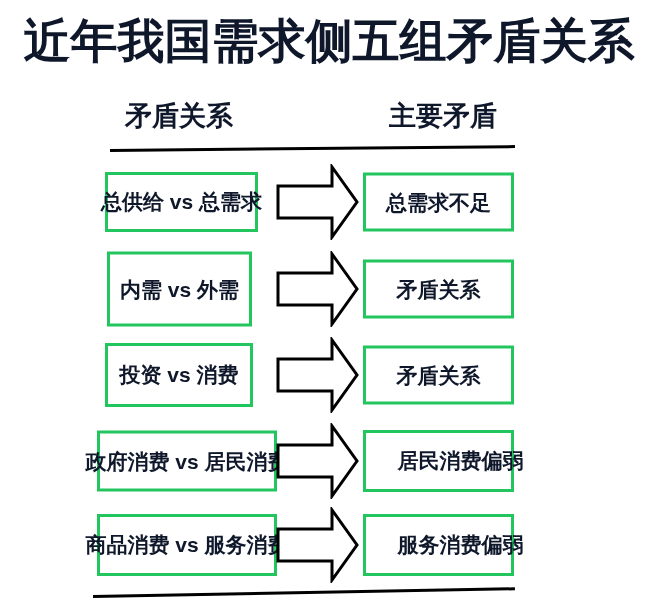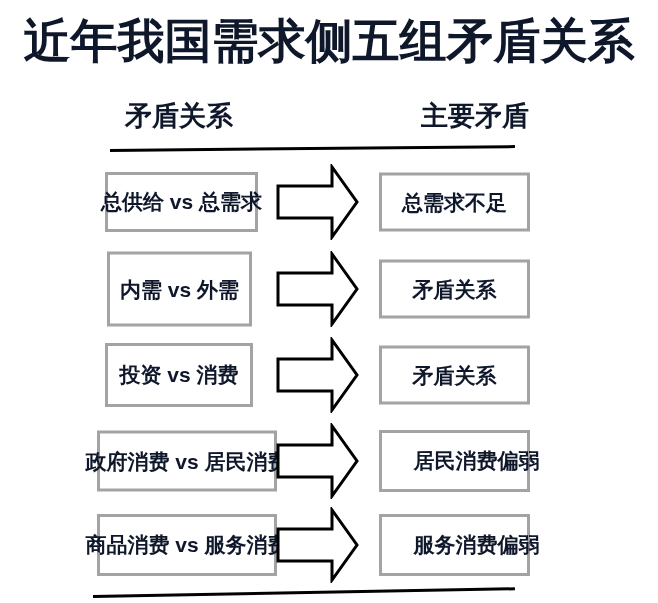--- a/index.html
+++ b/index.html
@@ -29,21 +29,21 @@
 
   .hdr {
     position: absolute;
     top: 100px;
     font-size: 27px;
     font-weight: bold;
     line-height: 33px;
     white-space: nowrap;
   }
   .hdr-left  { left: 125px; }
-  .hdr-right { left: 389px; margin-left: 32px; }
+  .hdr-right { left: 389px; }
 
   .rule {
     position: absolute;
     height: 3px;
     background: #000000;
     transform-origin: left center;
   }
   .rule-top    { left: 110px; top: 149px; width: 405px; transform: rotate(-0.55deg); }
   .rule-bottom { left: 93px;  top: 595px; width: 422px; transform: rotate(-1.05deg); }
 
@@ -57,35 +57,35 @@
   .row-2 { top: 251px; }
   .row-3 { top: 337px; }
   .row-4 { top: 423px; }
   .row-5 { top: 507px; }
 
   .box {
     position: absolute;
     top: 50%;
     transform: translateY(-50%);
     box-sizing: border-box;
-    border: 3px solid #a3a3a3;
+    border: 3px solid #22c55e;
     background: #ffffff;
     display: flex;
     align-items: center;
     justify-content: center;
     font-weight: bold;
     font-size: 21px;
     white-space: nowrap;
   }
   .lbox-1 { left: 105px; width: 153px; height: 60px; }
   .lbox-2 { left: 107px; width: 145px; height: 75px; }
   .lbox-3 { left: 105px; width: 148px; height: 64px; }
   .lbox-4 { left: 97px;  width: 180px; height: 61px; }
   .lbox-5 { left: 97px;  width: 180px; height: 62px; }
-  .rbox   { left: 379px; width: 151px; height: 59px; }
+  .rbox   { left: 363px; width: 151px; height: 59px; }
   .rbox-tall { height: 62px; padding-left: 44px; }
 
   .arrow {
     position: absolute;
     left: 276px;
     top: 50%;
     transform: translateY(-50%);
     width: 84px;
     height: 76px;
     display: block;

